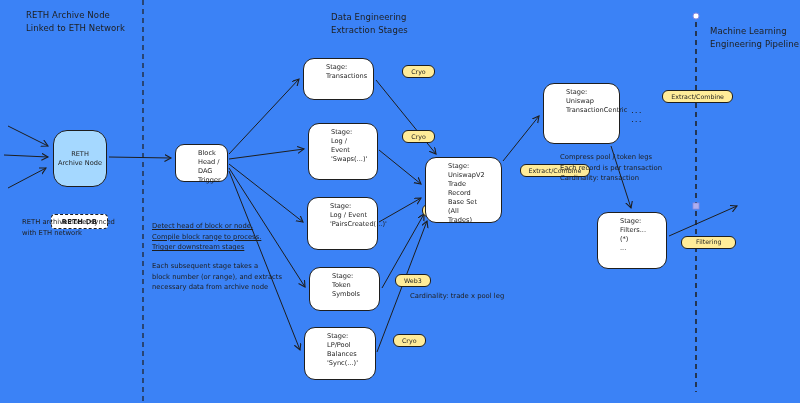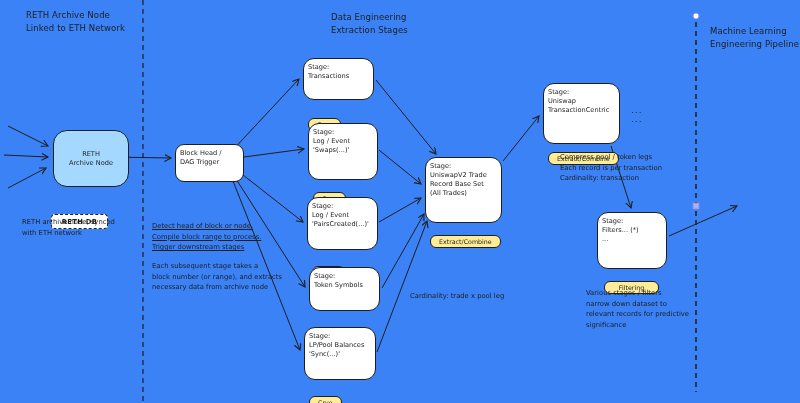--- a/index.html
+++ b/index.html
@@ -4,22 +4,22 @@
 <style>
   html,body{margin:0;padding:0;background:#fff;}
   .canvas{position:relative;width:800px;height:403px;background:#3b82f6;overflow:hidden;
           font-family:"DejaVu Sans",sans-serif;color:var(--ink,#1e1e1e);}
   svg.layer{position:absolute;left:0;top:0;}
   svg.layer line, svg.layer path{stroke:var(--ink,#1e1e1e);}
   .t{position:absolute;white-space:pre-line;}
   .heading{font-size:8.5px;line-height:13px;letter-spacing:.1px;}
   .note{font-size:6.8px;line-height:10.5px;}
   .node{position:absolute;box-sizing:border-box;border:1.2px solid var(--ink,#1e1e1e);
-        border-radius:11px;background:#fff;padding:4px 5px 3px 4px;
-        display:flex;flex-direction:column;justify-content:space-between;gap:35px;}
+        border-radius:11px;background:#fff;padding:4px 5px 3px 22px;
+        display:flex;flex-direction:row;justify-content:space-between;gap:35px;}
   .node .lbl{font-size:6.6px;line-height:9px;white-space:pre-line;}
   .badge{display:inline-block;align-self:flex-start;background:var(--badge_fill,#ffec99);
          border:1px solid var(--ink,#1e1e1e);border-radius:6px;font-size:6.3px;
          line-height:8px;padding:1.5px 8px;margin-top:2px;}
   .badge.wide{align-self:center;padding:1.5px 14px;}
   .reth-node{position:absolute;box-sizing:border-box;border:1.3px solid var(--ink,#1e1e1e);
         border-radius:14px;background:var(--node_fill,#a5d8ff);
         display:flex;align-items:center;justify-content:center;text-align:center;}
   .reth-node .lbl{font-size:6.6px;line-height:9px;white-space:pre-line;}
   .dashed-box{position:absolute;box-sizing:border-box;border:1.1px dashed var(--ink,#1e1e1e);
@@ -67,31 +67,31 @@
     <line x1="669" y1="236" x2="737" y2="206" stroke-width="1" marker-end="url(#ah)"></line>
   </svg>
 
   <div class="t heading" style="left:26px;top:9px;">RETH Archive Node
 Linked to ETH Network</div>
   <div class="t heading" style="left:331px;top:11px;">Data Engineering
 Extraction Stages</div>
   <div class="t heading" style="left:710px;top:25px;">Machine Learning
 Engineering Pipeline</div>
 
-  <div class="reth-node" style="left:53px;top:130px;width:76px;height:57px;">
+  <div class="reth-node" style="left:53px;top:130px;width:54px;height:57px;">
     <span class="lbl">RETH
 Archive Node</span>
   </div>
   <div class="dashed-box" style="left:51px;top:188px;width:57px;height:15px;">
     <span>RETH DB</span>
   </div>
   <div class="t note" style="left:22px;top:217px;">RETH archive node, synced
 with ETH network</div>
 
-  <div class="node" style="left:175px;top:144px;width:69px;height:38px;border-radius:9px;">
+  <div class="node" style="left:175px;top:144px;width:53px;height:38px;border-radius:9px;">
     <span class="lbl">Block Head /
 DAG Trigger</span>
   </div>
   <div class="t note" style="left:152px;top:221px;text-decoration:underline;">Detect head of block or node.
 Compile block range to process.
 Trigger downstream stages</div>
   <div class="t note" style="left:152px;top:261px;">Each subsequent stage takes a
 block number (or range), and extracts
 necessary data from archive node</div>
 
@@ -148,18 +148,14 @@
   <div class="t note" style="left:560px;top:152px;">Compress pool / token legs
 Each record is per transaction
 Cardinality: transaction</div>
 
   <div class="node" style="left:597px;top:212px;width:70px;height:57px;">
     <span class="lbl">Stage:
 Filters... (*)
 ...</span>
     <span class="badge wide">Filtering</span>
   </div>
-  <div class="t note" style="left:586px;top:288px;">Various stages / filters
-narrow down dataset to
-relevant records for predictive
-significance</div>
 
 </div>
 
 </body></html>

